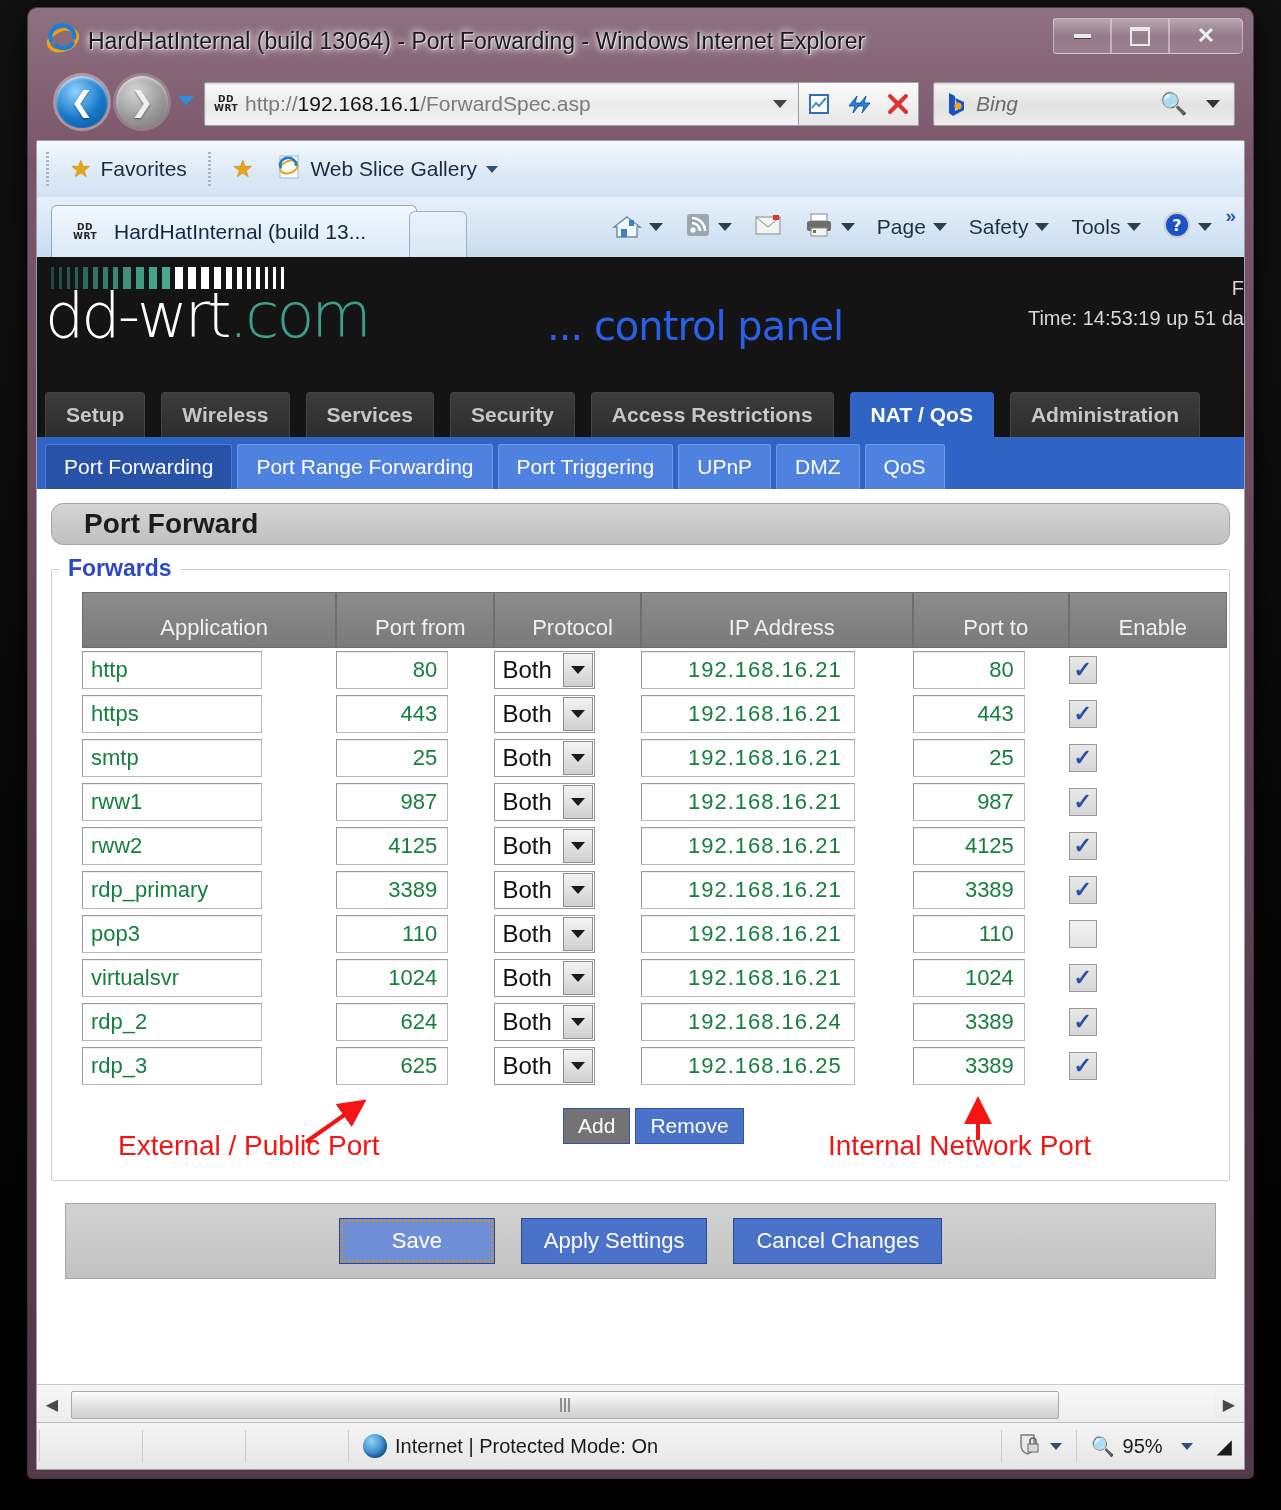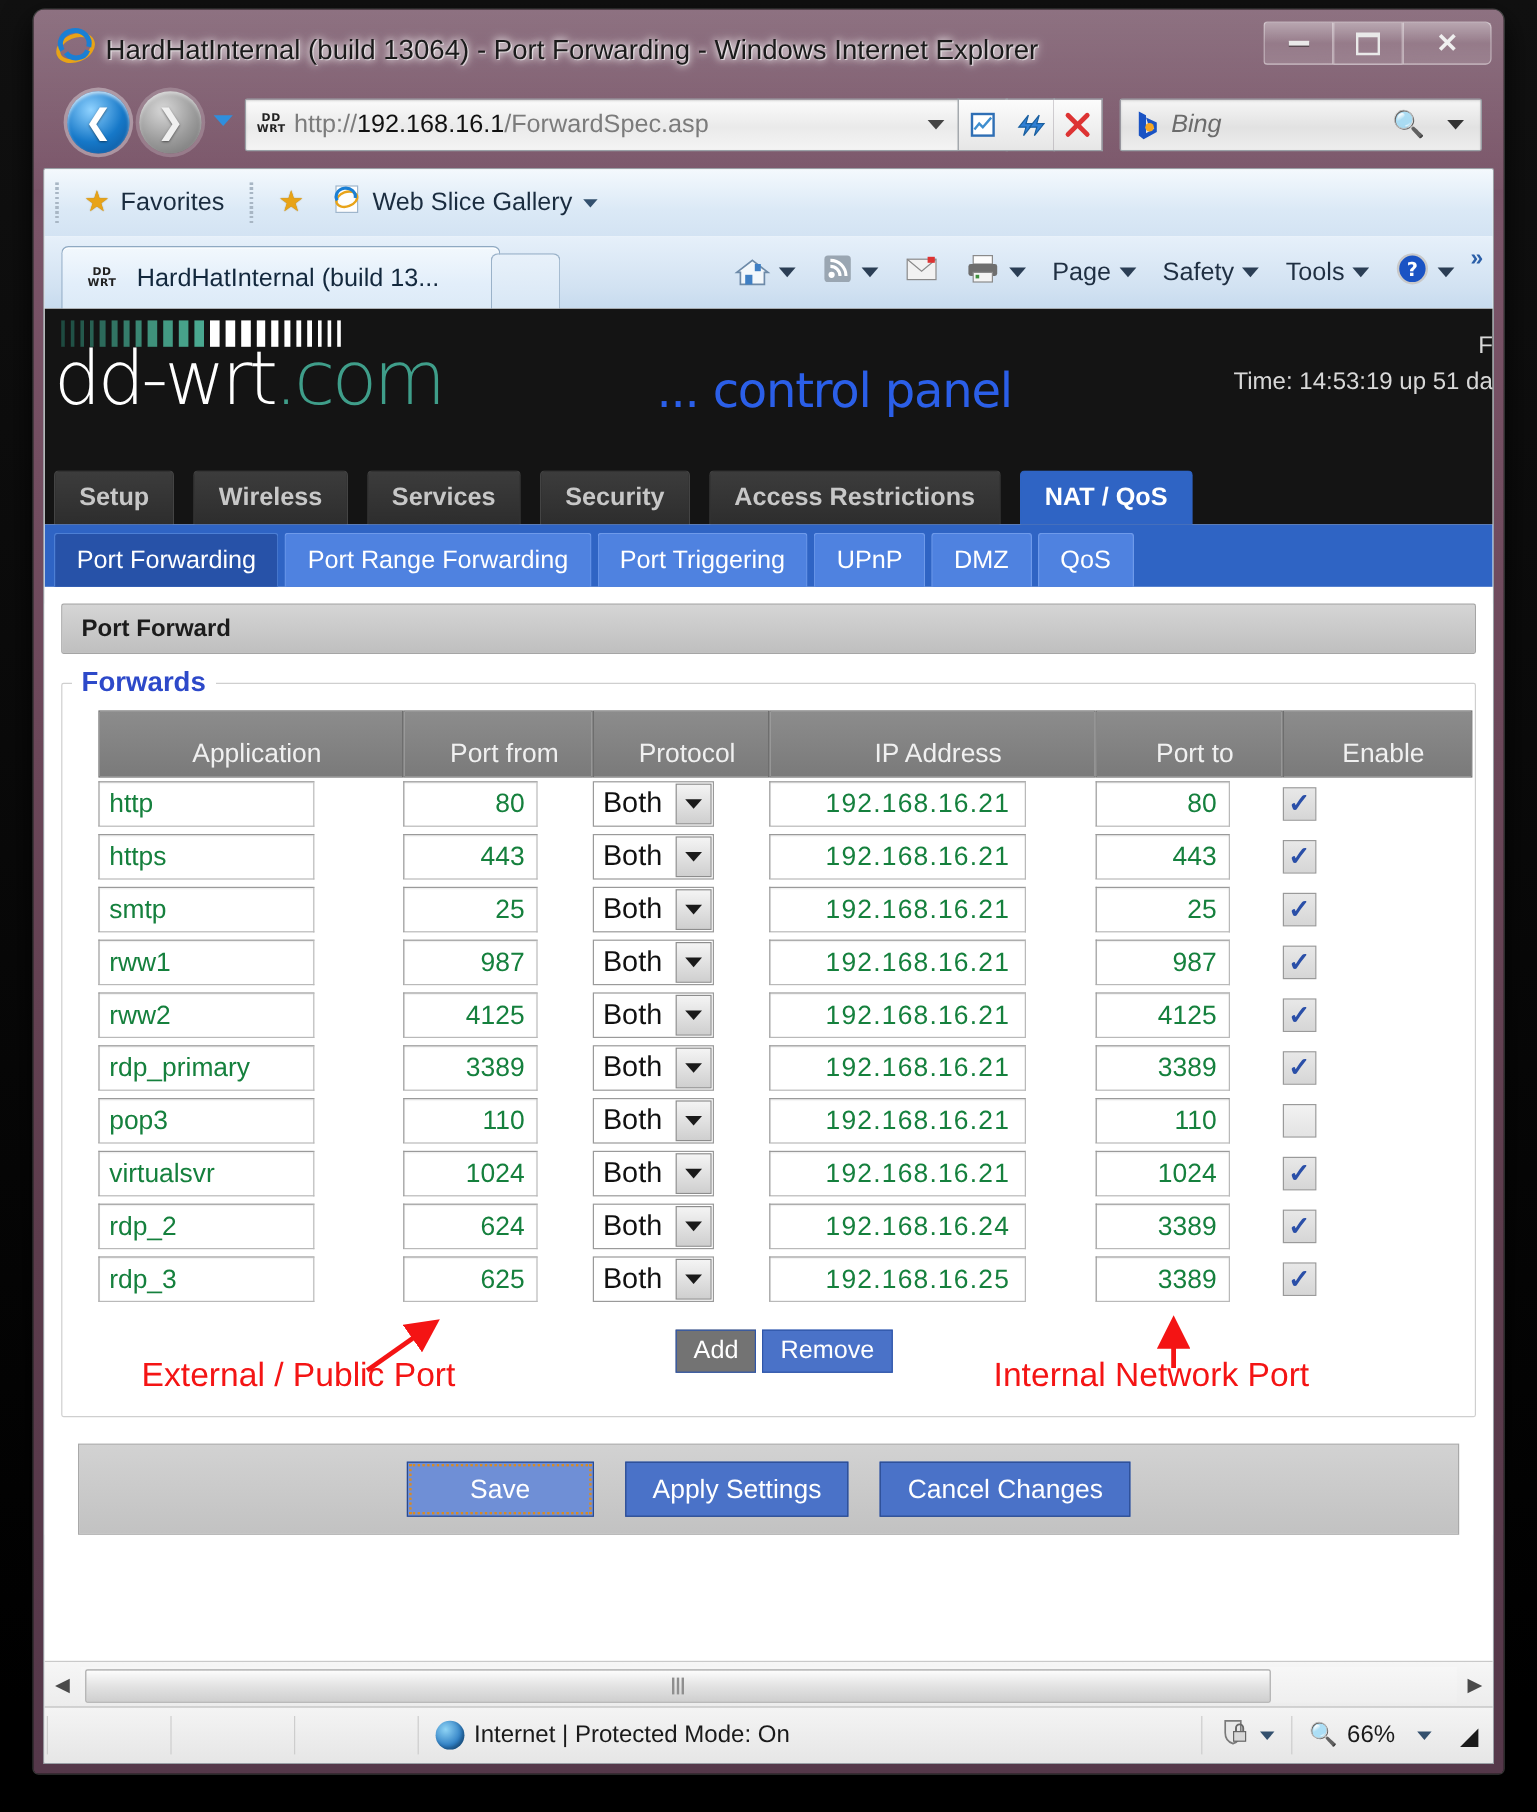--- a/index.html
+++ b/index.html
@@ -177,23 +177,23 @@
     height:44px;padding:0 18px;display:flex;align-items:center;justify-content:center;
     background:#4f82e0;color:#fff;font-size:21px;border-radius:3px 3px 0 0;white-space:nowrap;
     border:1px solid #6e9aea;border-bottom:none;
   }
   .subtab.active{background:#2752a8;border-color:#4d7fd4;}
   
   .content{background:#fff;padding:0 14px 0 14px;}
   .panel-title{
     margin-top:14px;height:40px;
     background:linear-gradient(180deg,#d5d5d5,#bfbfbf);
-    border:1px solid #a5a5a5;border-radius:2px;
-    display:flex;align-items:center;padding-left:16px;
-    font-size:20px;font-weight:bold;color:#1c1c1c;
+    border:1px solid #a5a5a5;border-radius:12px;
+    display:flex;align-items:center;padding-left:32px;
+    font-size:28px;font-weight:bold;color:#1c1c1c;
   }
   .fieldset{
     margin-top:24px;position:relative;border:1px solid #cfcfcf;border-radius:2px;padding:22px 16px 8px 16px;
   }
   .legend{
     position:absolute;left:8px;top:-15px;background:#fff;padding:0 8px;
     color:#2d49c9;font-size:23px;font-weight:bold;
   }
   table.fwd{border-collapse:separate;border-spacing:0;width:100%;margin-left:14px;}
   table.fwd th{
@@ -511,20 +511,23 @@
           </div>
           <div class="navtab">
             <span>Security</span>
           </div>
           <div class="navtab">
             <span>Access Restrictions</span>
           </div>
           <div class="navtab active">
             <span>NAT / QoS</span>
           </div>
+          <div class="navtab">
+            <span>Administration</span>
+          </div>
         </div>
 
       <div class="subtabs" id="subTabs">
           <div class="subtab active">
             <span>Port Forwarding</span>
           </div>
           <div class="subtab">
             <span>Port Range Forwarding</span>
           </div>
           <div class="subtab">
@@ -881,19 +884,19 @@
             <path d="M5 3 L18 3 L18 13 Q18 20 11.5 22 Q5 20 5 13 Z" fill="#e8e8e8" stroke="#7a7a7a" stroke-width="1.4"></path>
             <rect x="12" y="12" width="10" height="8" fill="#d8d8d8" stroke="#666"></rect>
             <path d="M14 12 L14 9 a3 3 0 0 1 6 0 L20 12" fill="none" stroke="#666" stroke-width="1.6"></path>
           </svg>
         </span>
         <span class="caret-sm"></span>
       </span>
       <span class="sb-sep"></span>
       <span class="sb-cell">
         <span class="zoom-mag">🔍</span>
-        <span>66%</span>
+        <span>95%</span>
         <span class="caret-sm" style="margin-left:10px"></span>
       </span>
       <span class="sb-cell">◢</span>
     </div>
   </div>
 </div>
 
 </body></html>

